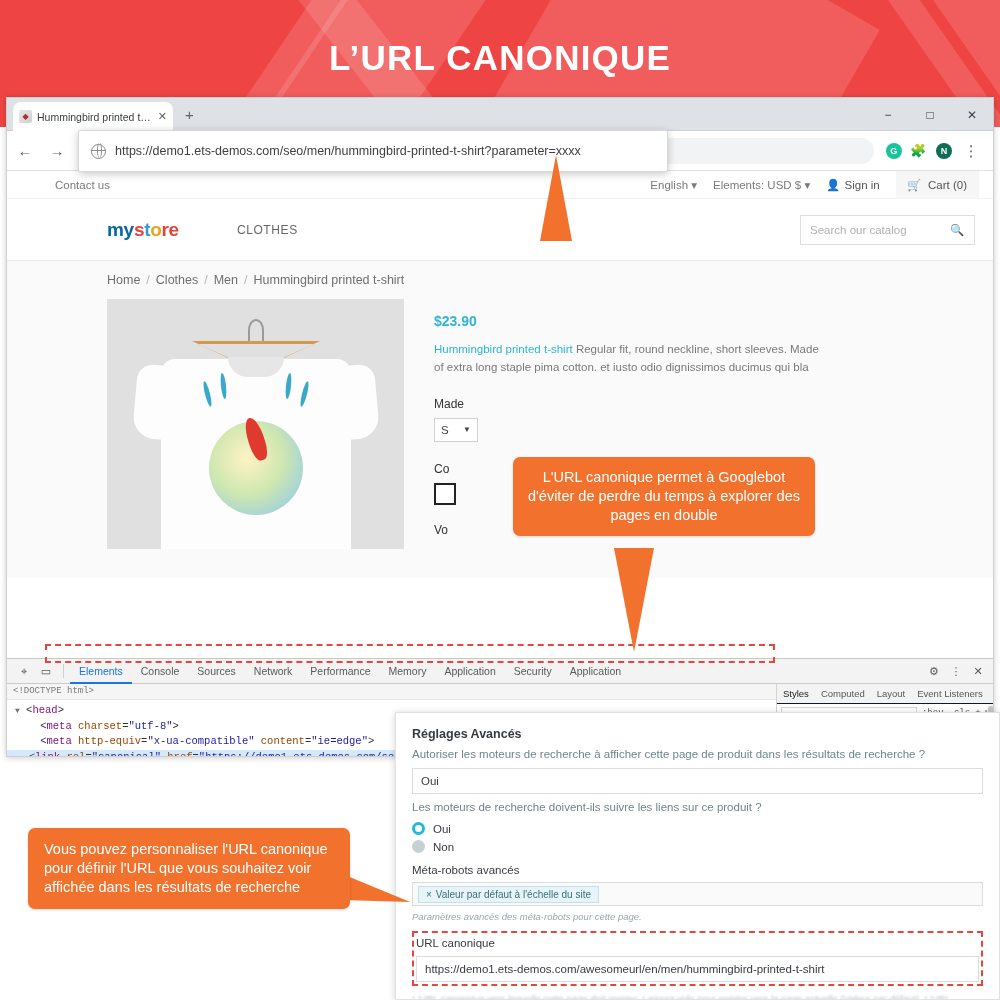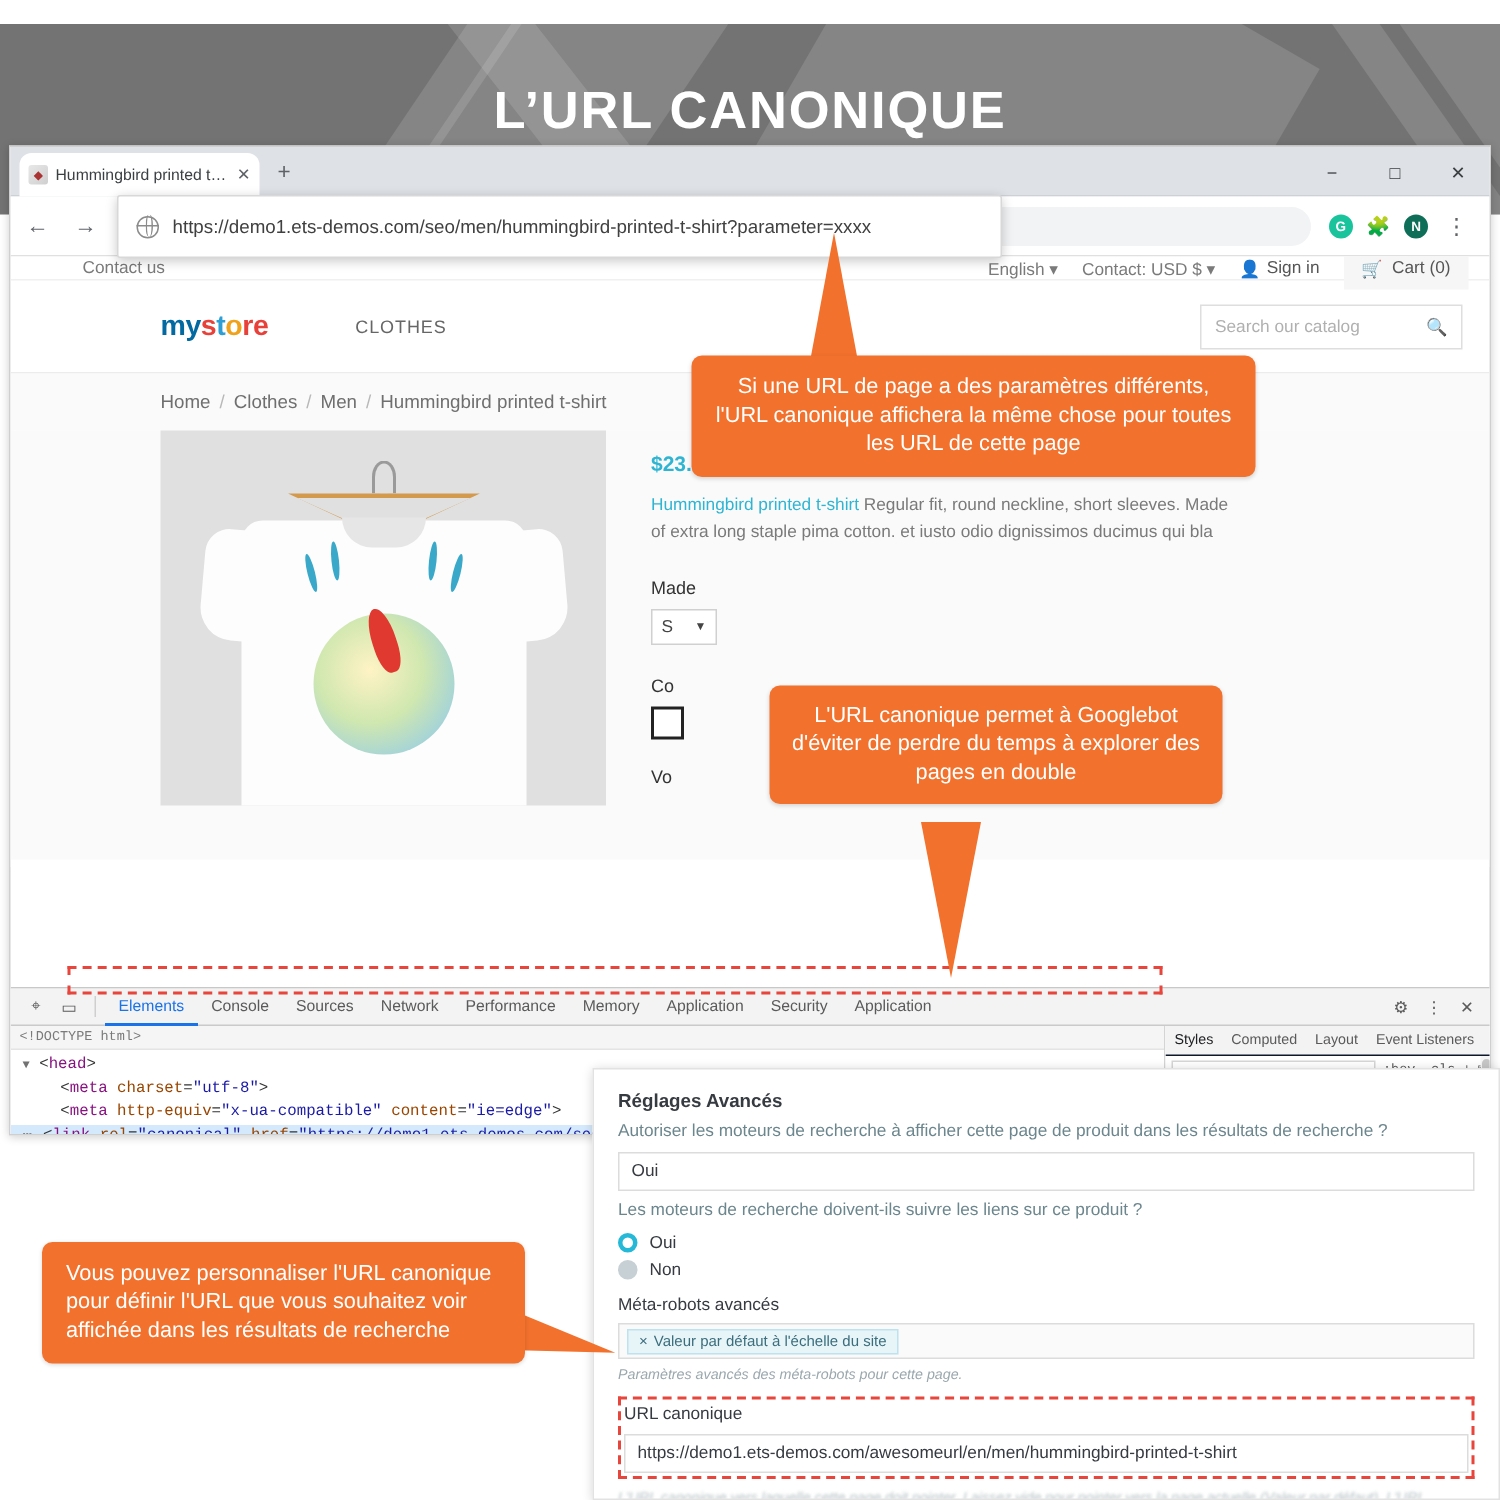--- a/index.html
+++ b/index.html
@@ -6,22 +6,22 @@
   html, body {
     width: 1000px; height: 1000px;
     font-family: "Liberation Sans", sans-serif;
     overflow: hidden;
     background: #ffffff;
   }
   #root { position: relative; width: 1000px; height: 1000px; }
 
   
   .banner {
-    position: absolute; left: 0; top: 16px; width: 1000px; height: 127px;
-    background: #737373;
+    position: absolute; left: 0; top: 0; width: 1000px; height: 127px;
+    background: #ef4444;
     overflow: hidden;
   }
   .banner .stripe {
     position: absolute; background: rgba(255,255,255,0.13);
     transform-origin: top left;
   }
   .s1 { width: 46px; height: 360px; left: 275px; top: -30px; transform: rotate(-38deg); }
   .s2 { width: 30px; height: 400px; left: 352px; top: -60px; transform: rotate(34deg); background: rgba(255,255,255,0.10); }
   .s3 { width: 120px; height: 420px; left: 388px; top: -70px; transform: rotate(34deg); background: rgba(255,255,255,0.05); }
   .s4 { width: 70px; height: 400px; left: 905px; top: -40px; transform: rotate(-35deg); background: rgba(255,255,255,0.10); }
@@ -111,21 +111,21 @@
   }
   .url-overlay .globe:after {
     content: ""; position: absolute; left: -1.4px; top: 5.4px;
     width: 15px; height: 0; border-top: 1.4px solid #8b8b8b;
   }
   .url-text { font-size: 12.5px; color: #404040; white-space: nowrap; }
 
   
   .site { position: relative; background: #fff; height: 407px; overflow: hidden; }
   .topbar {
-    height: 16px; display: flex; align-items: center;
+    height: 28px; display: flex; align-items: center;
     padding: 0 14px 0 48px; font-size: 11.5px; color: #7a7a7a;
     border-bottom: 1px solid #f0f0f0;
   }
   .topbar .spacer { flex: 1; }
   .topbar .item { margin-left: 16px; display: flex; align-items: center; gap: 4px; }
   .signin { color: #555; display: flex; align-items: center; gap: 5px; }
   .cartbox {
     background: #f6f6f6; padding: 7px 12px; display: flex;
     align-items: center; gap: 6px; color: #555; margin-left: 16px;
   }
@@ -392,21 +392,21 @@
         <span class="ext-circle" style="background:#0f6e58">N</span>
         <span class="navicon">⋮</span>
       </div>
     </div>
 
     <div class="site">
       <div class="topbar">
         <span>Contact us</span>
         <span class="spacer"></span>
         <span class="item">English ▾</span>
-        <span class="item">Contact: USD $ ▾</span>
+        <span class="item">Elements: USD $ ▾</span>
         <span class="item signin">
           <span>👤</span>
           <span>Sign in</span>
         </span>
         <span class="cartbox">
           <span>🛒</span>
           <span>Cart (0)</span>
         </span>
       </div>
 
@@ -559,21 +559,20 @@
       <div class="dashbox"></div>
       <div class="ps-urllabel">URL canonique</div>
       <div class="ps-urlinput">
         <span>https://demo1.ets-demos.com/awesomeurl/en/men/hummingbird-printed-t-shirt</span>
       </div>
     </div>
     <div class="hint2 blur">L'URL canonique vers laquelle cette page doit pointer. Laissez vide pour pointer vers la page actuelle (Valeur par défaut). L'URL canonique inter-domaine (ouverture dans un nouvel onglet de navigateur) est également prise en charge</div>
   </div>
 
   <div class="tail t1"></div>
-  <div class="callout c1">Si une URL de page a des paramètres différents, l'URL canonique affichera la même chose pour toutes les URL de cette page</div>
 
   <div class="tail t2"></div>
   <div class="callout c2">L'URL canonique permet à Googlebot d'éviter de perdre du temps à explorer des pages en double</div>
 
   <div class="tail t3"></div>
   <div class="callout c3">Vous pouvez personnaliser l'URL canonique pour définir l'URL que vous souhaitez voir affichée dans les résultats de recherche</div>
 
 </div>
 
 </body></html>

